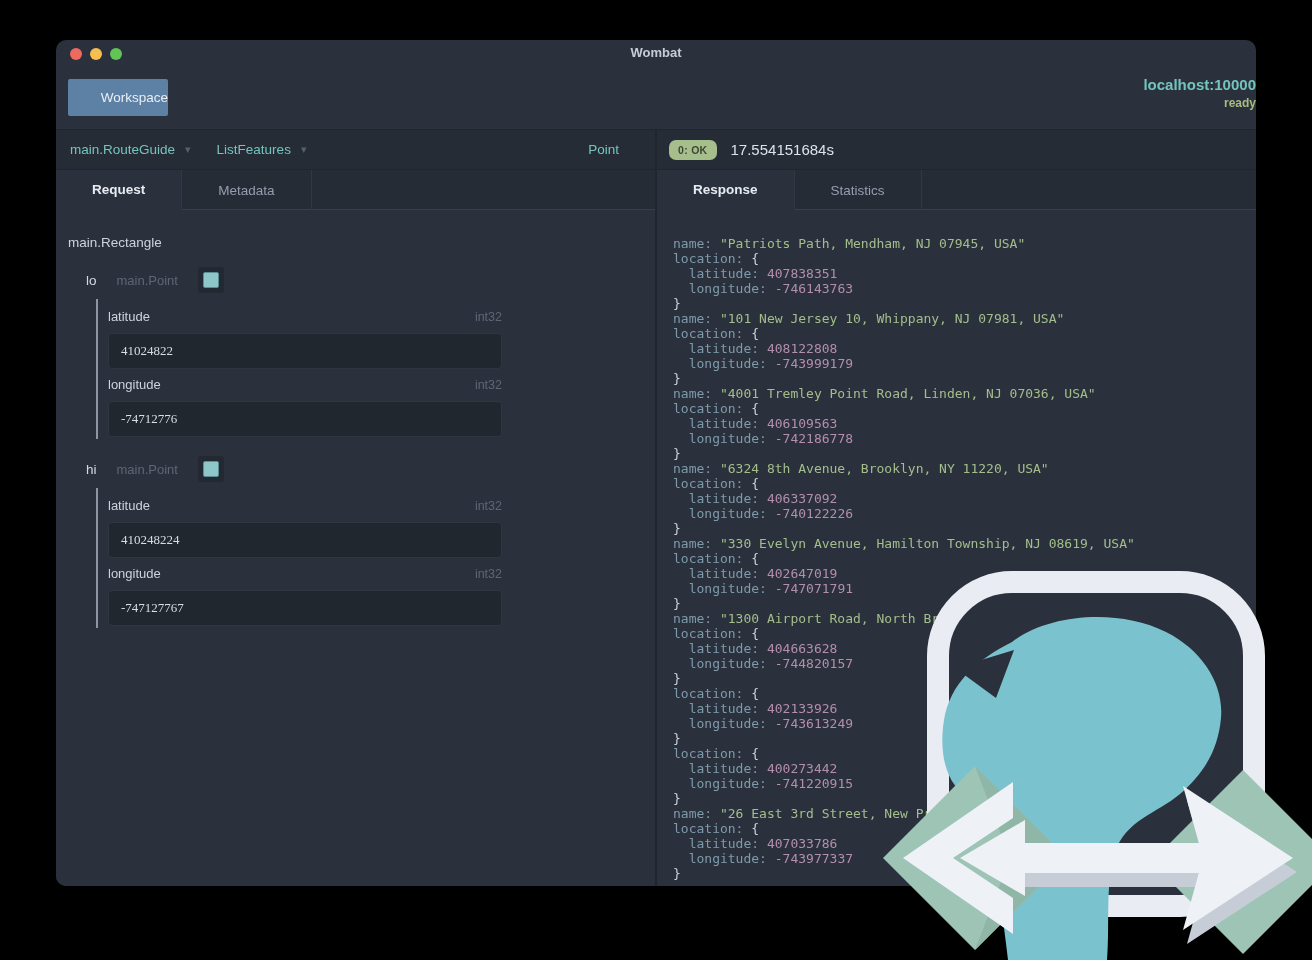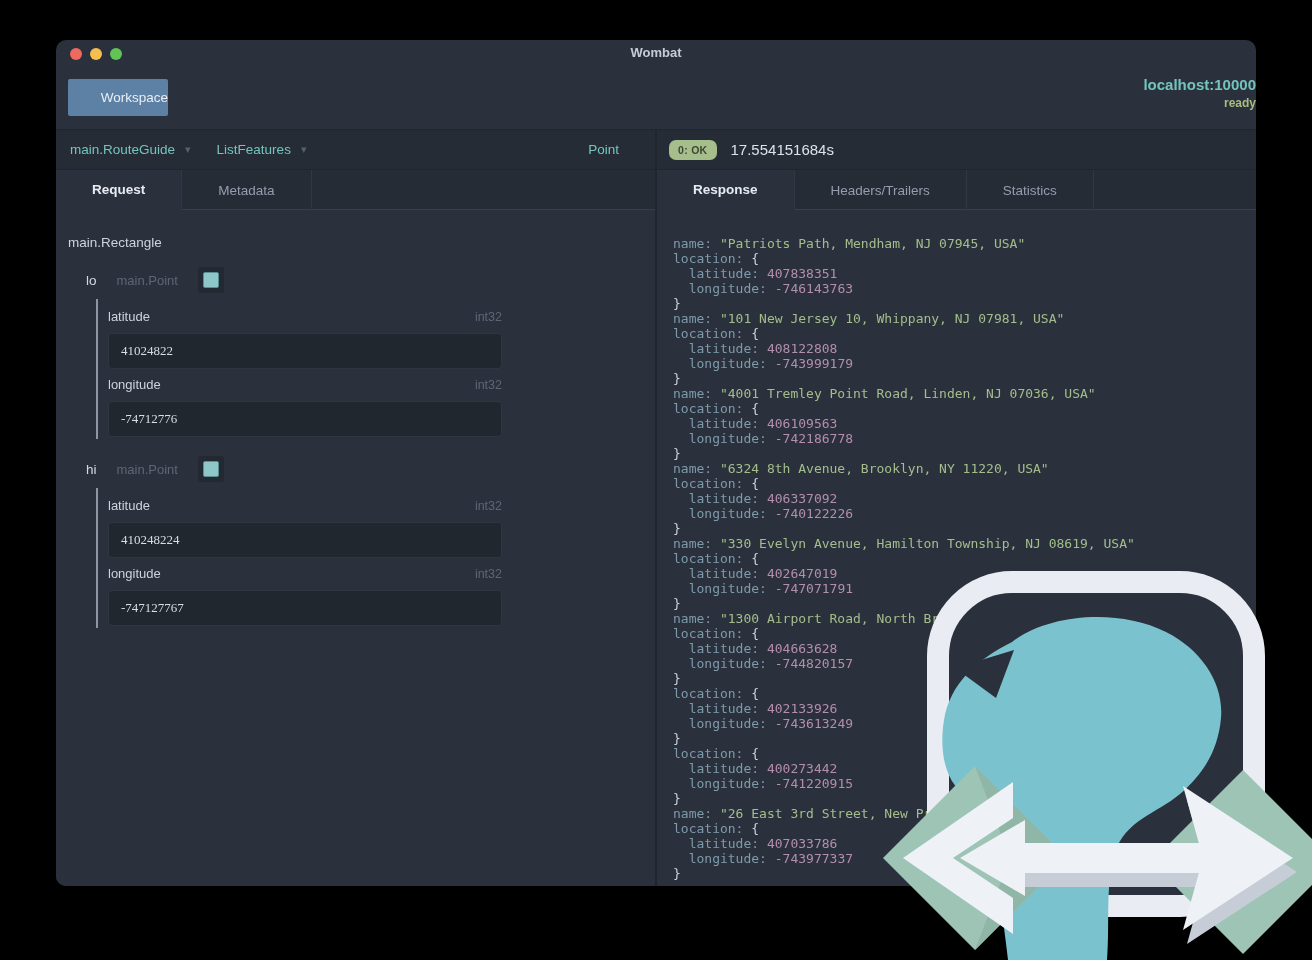--- a/index.html
+++ b/index.html
@@ -176,21 +176,20 @@
         </div>
       </div>
 
       <div class="pane pane-right">
         <div class="toolbar">
           <span class="ok-badge">0: OK</span>
           <span class="duration">17.554151684s</span>
         </div>
         <div class="tabbar">
           <div class="tab active">Response</div>
-          <div class="tab">Headers/Trailers</div>
           <div class="tab">Statistics</div>
         </div>
         <div class="content">
           <div class="resp-out"><div><span class="k">name:</span> <span class="s">"Patriots Path, Mendham, NJ 07945, USA"</span></div><div><span class="k">location:</span> <span class="b">{</span></div><div>  <span class="k">latitude:</span> <span class="n">407838351</span></div><div>  <span class="k">longitude:</span> <span class="n">-746143763</span></div><div><span class="b">}</span></div><div><span class="k">name:</span> <span class="s">"101 New Jersey 10, Whippany, NJ 07981, USA"</span></div><div><span class="k">location:</span> <span class="b">{</span></div><div>  <span class="k">latitude:</span> <span class="n">408122808</span></div><div>  <span class="k">longitude:</span> <span class="n">-743999179</span></div><div><span class="b">}</span></div><div><span class="k">name:</span> <span class="s">"4001 Tremley Point Road, Linden, NJ 07036, USA"</span></div><div><span class="k">location:</span> <span class="b">{</span></div><div>  <span class="k">latitude:</span> <span class="n">406109563</span></div><div>  <span class="k">longitude:</span> <span class="n">-742186778</span></div><div><span class="b">}</span></div><div><span class="k">name:</span> <span class="s">"6324 8th Avenue, Brooklyn, NY 11220, USA"</span></div><div><span class="k">location:</span> <span class="b">{</span></div><div>  <span class="k">latitude:</span> <span class="n">406337092</span></div><div>  <span class="k">longitude:</span> <span class="n">-740122226</span></div><div><span class="b">}</span></div><div><span class="k">name:</span> <span class="s">"330 Evelyn Avenue, Hamilton Township, NJ 08619, USA"</span></div><div><span class="k">location:</span> <span class="b">{</span></div><div>  <span class="k">latitude:</span> <span class="n">402647019</span></div><div>  <span class="k">longitude:</span> <span class="n">-747071791</span></div><div><span class="b">}</span></div><div><span class="k">name:</span> <span class="s">"1300 Airport Road, North Br</span></div><div><span class="k">location:</span> <span class="b">{</span></div><div>  <span class="k">latitude:</span> <span class="n">404663628</span></div><div>  <span class="k">longitude:</span> <span class="n">-744820157</span></div><div><span class="b">}</span></div><div><span class="k">location:</span> <span class="b">{</span></div><div>  <span class="k">latitude:</span> <span class="n">402133926</span></div><div>  <span class="k">longitude:</span> <span class="n">-743613249</span></div><div><span class="b">}</span></div><div><span class="k">location:</span> <span class="b">{</span></div><div>  <span class="k">latitude:</span> <span class="n">400273442</span></div><div>  <span class="k">longitude:</span> <span class="n">-741220915</span></div><div><span class="b">}</span></div><div><span class="k">name:</span> <span class="s">"26 East 3rd Street, New Pr</span></div><div><span class="k">location:</span> <span class="b">{</span></div><div>  <span class="k">latitude:</span> <span class="n">407033786</span></div><div>  <span class="k">longitude:</span> <span class="n">-743977337</span></div><div><span class="b">}</span></div></div>
         </div>
       </div>
 
     </div>
   </div>
 

